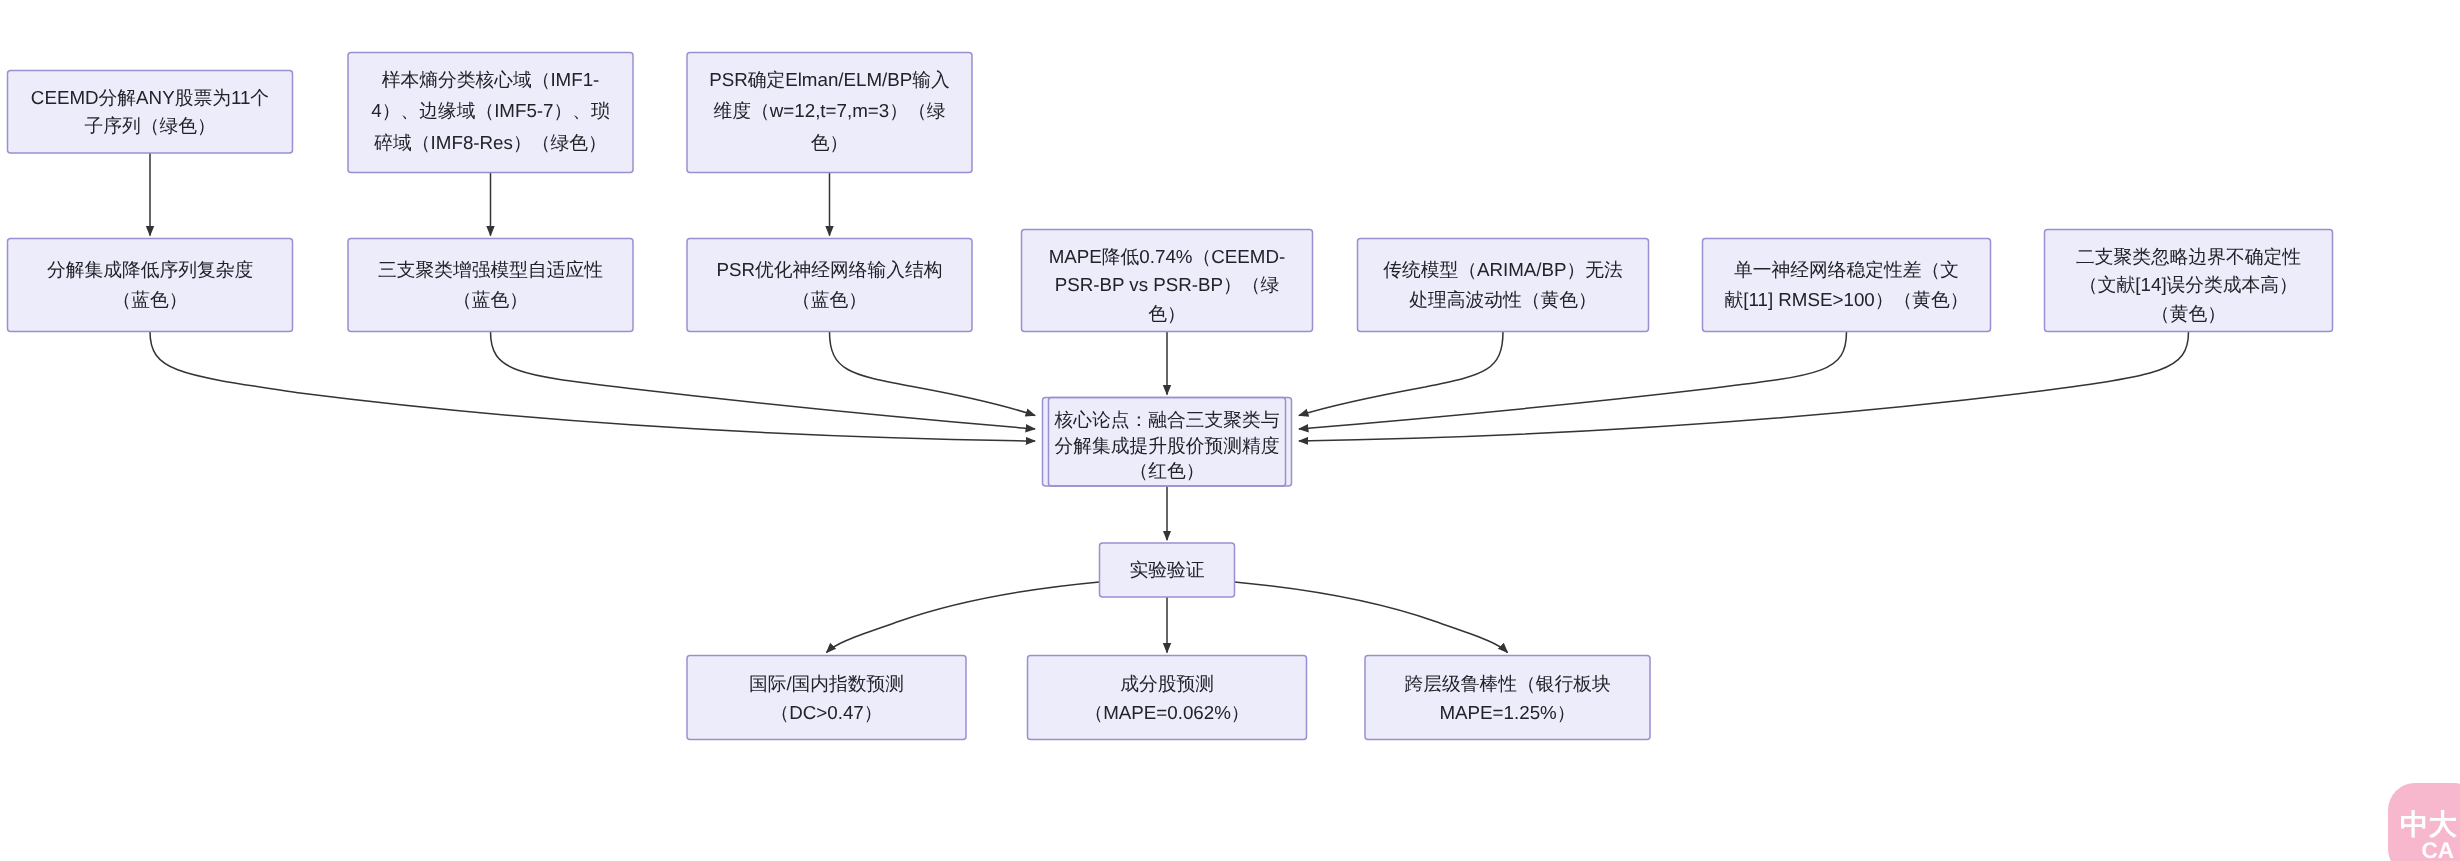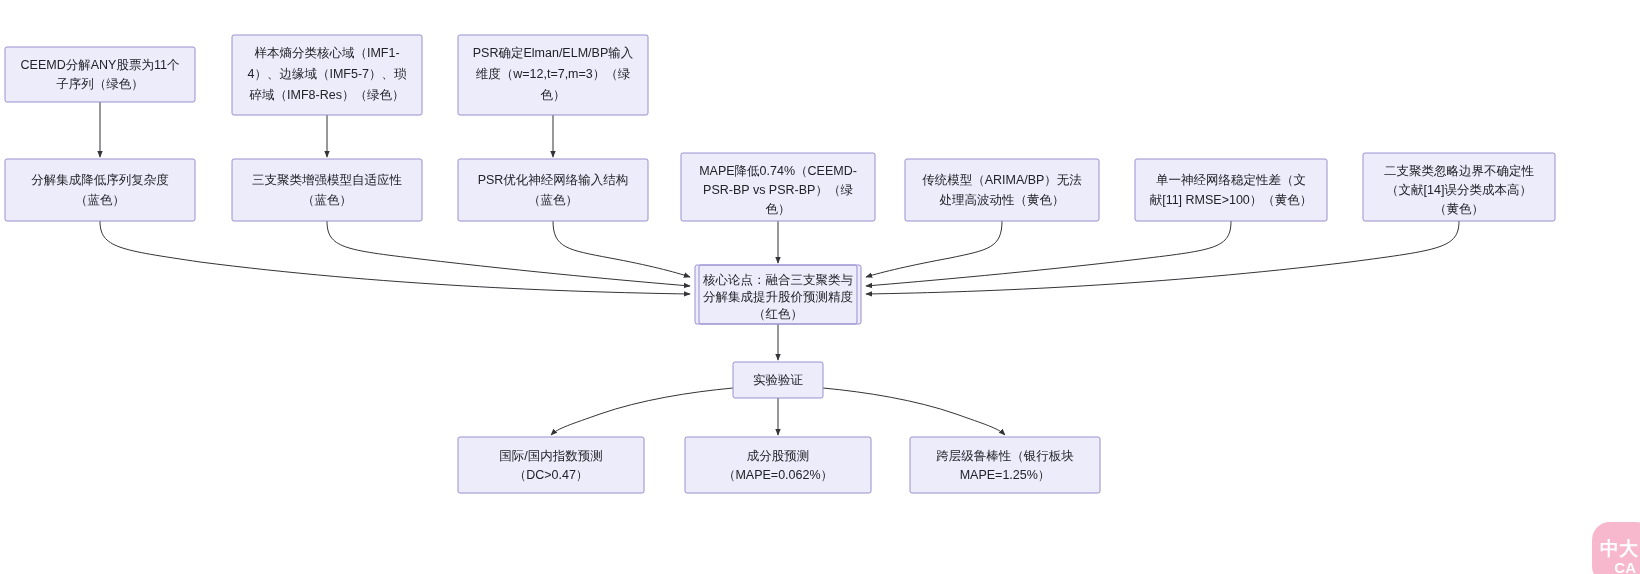--- a/index.html
+++ b/index.html
@@ -58,21 +58,21 @@
     background: #f5a3bf;
     opacity: 0.78;
   }
   .watermark-text {
     position: absolute;
     right: 2px;
     bottom: 14px;
     color: #ffffff;
     font-size: 19px;
     font-weight: bold;
-    font-family: Liberation Mono, monospace;
+    font-family: Liberation Serif, serif;
     letter-spacing: 0px;
     line-height: 19px;
     white-space: nowrap;
   }
   .watermark-sub {
     position: absolute;
     right: 4px;
     bottom: -2px;
     color: #ffffff;
     font-size: 15px;

